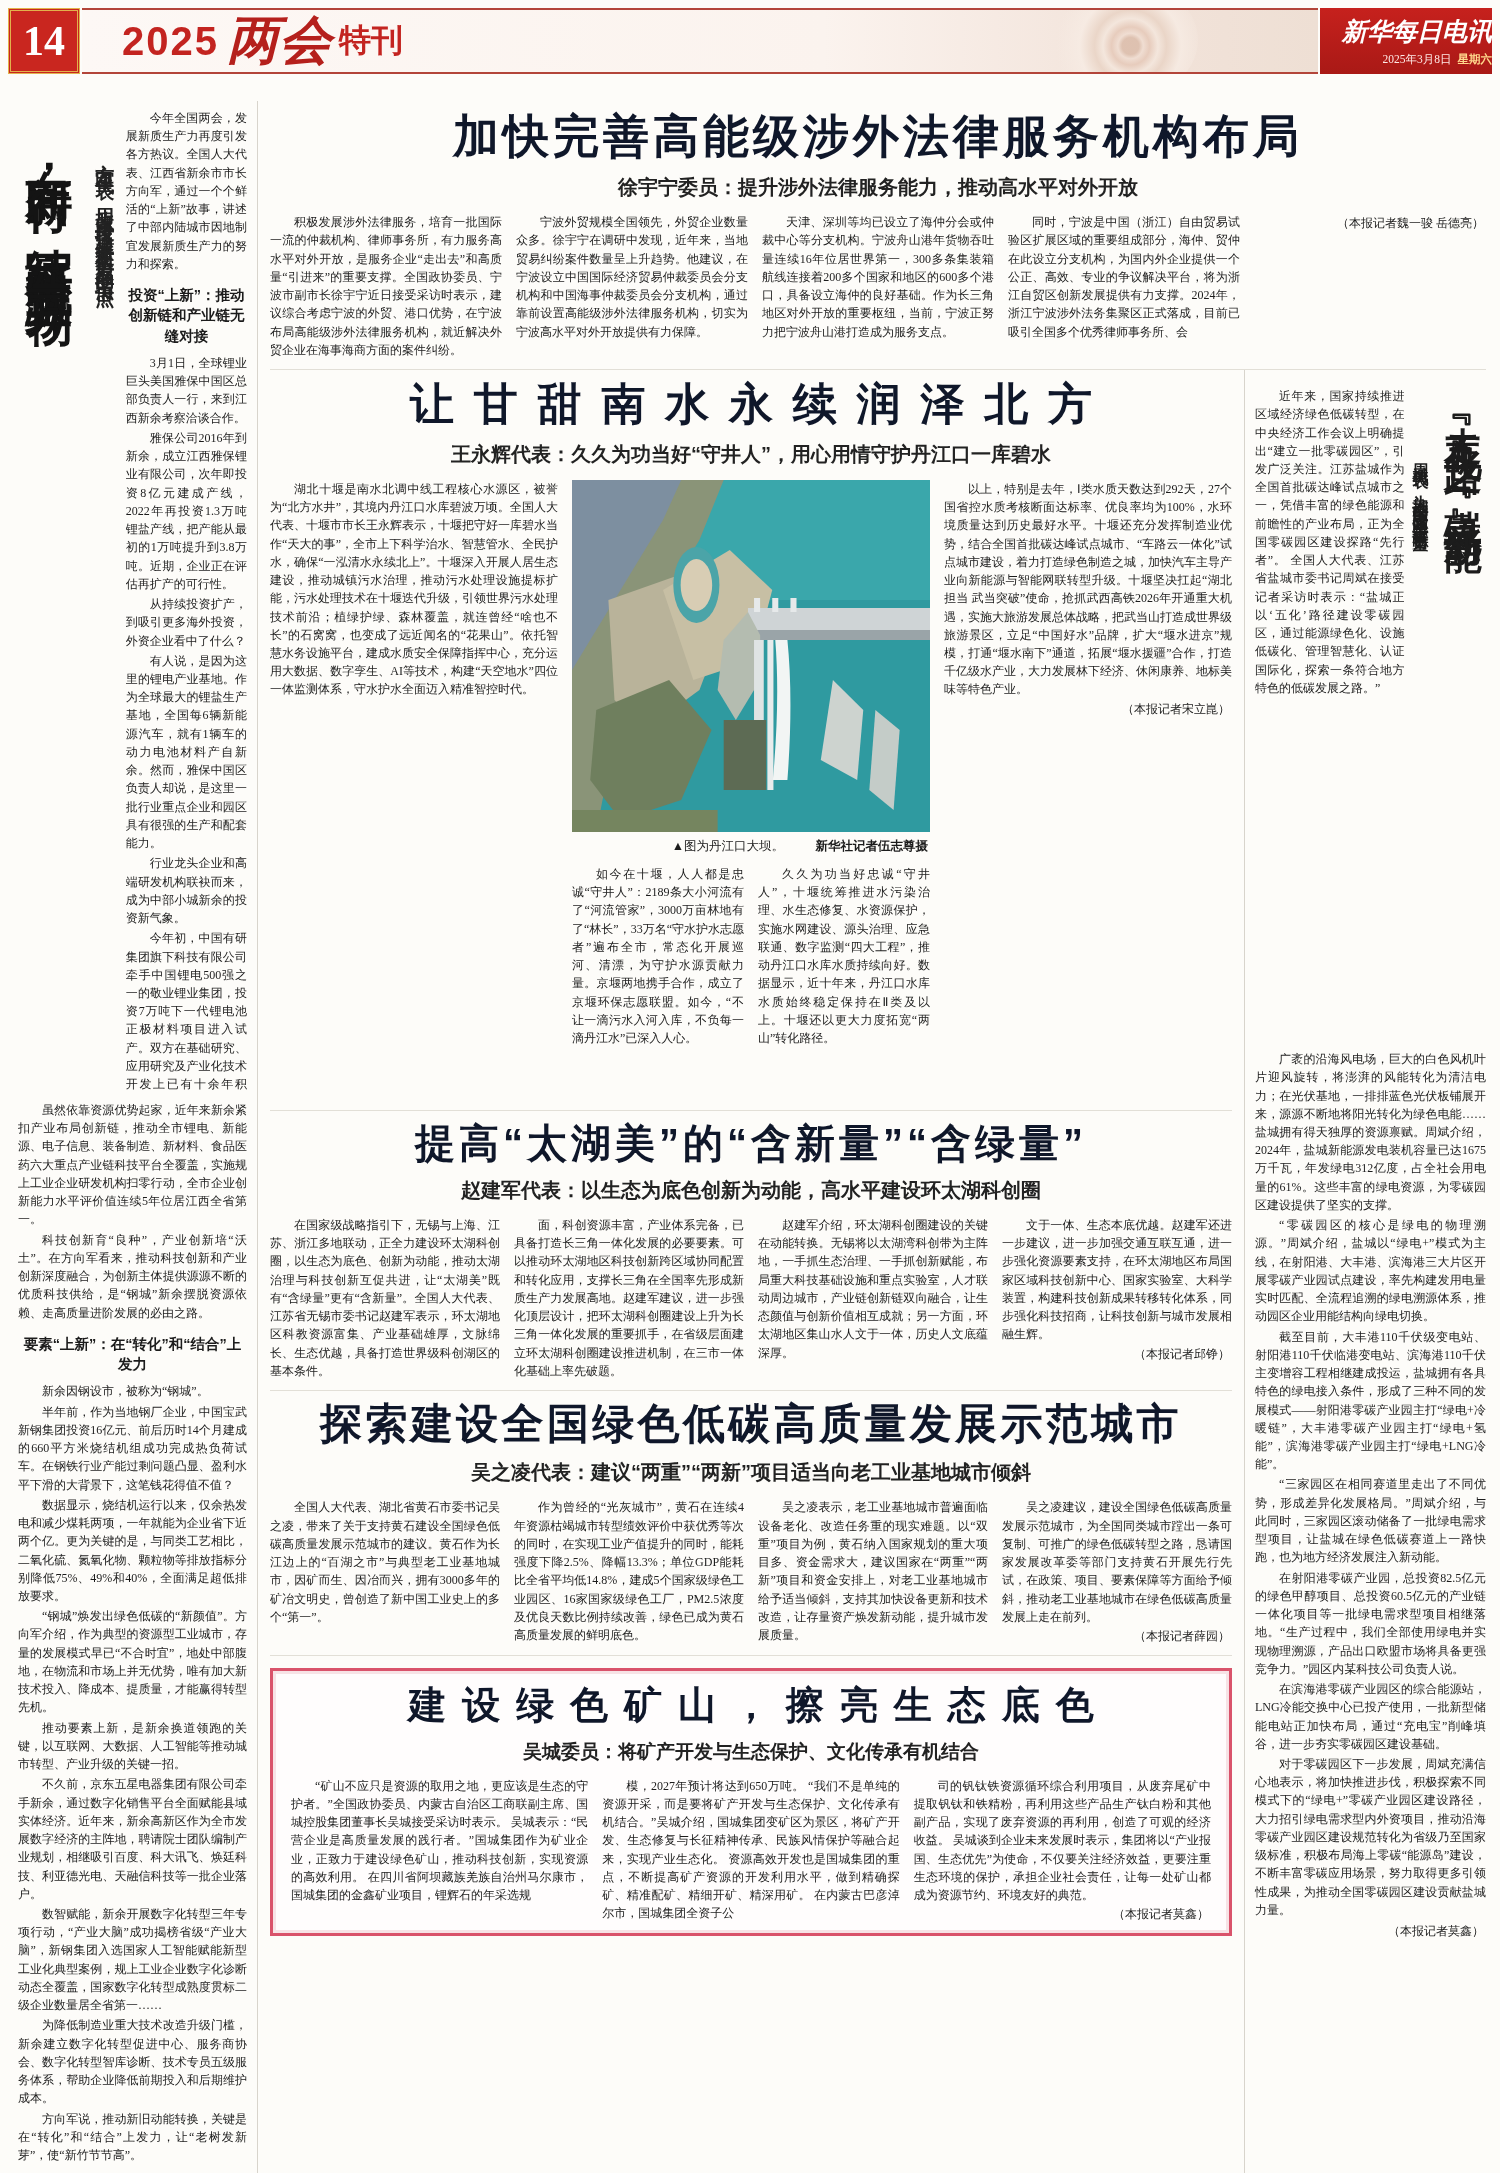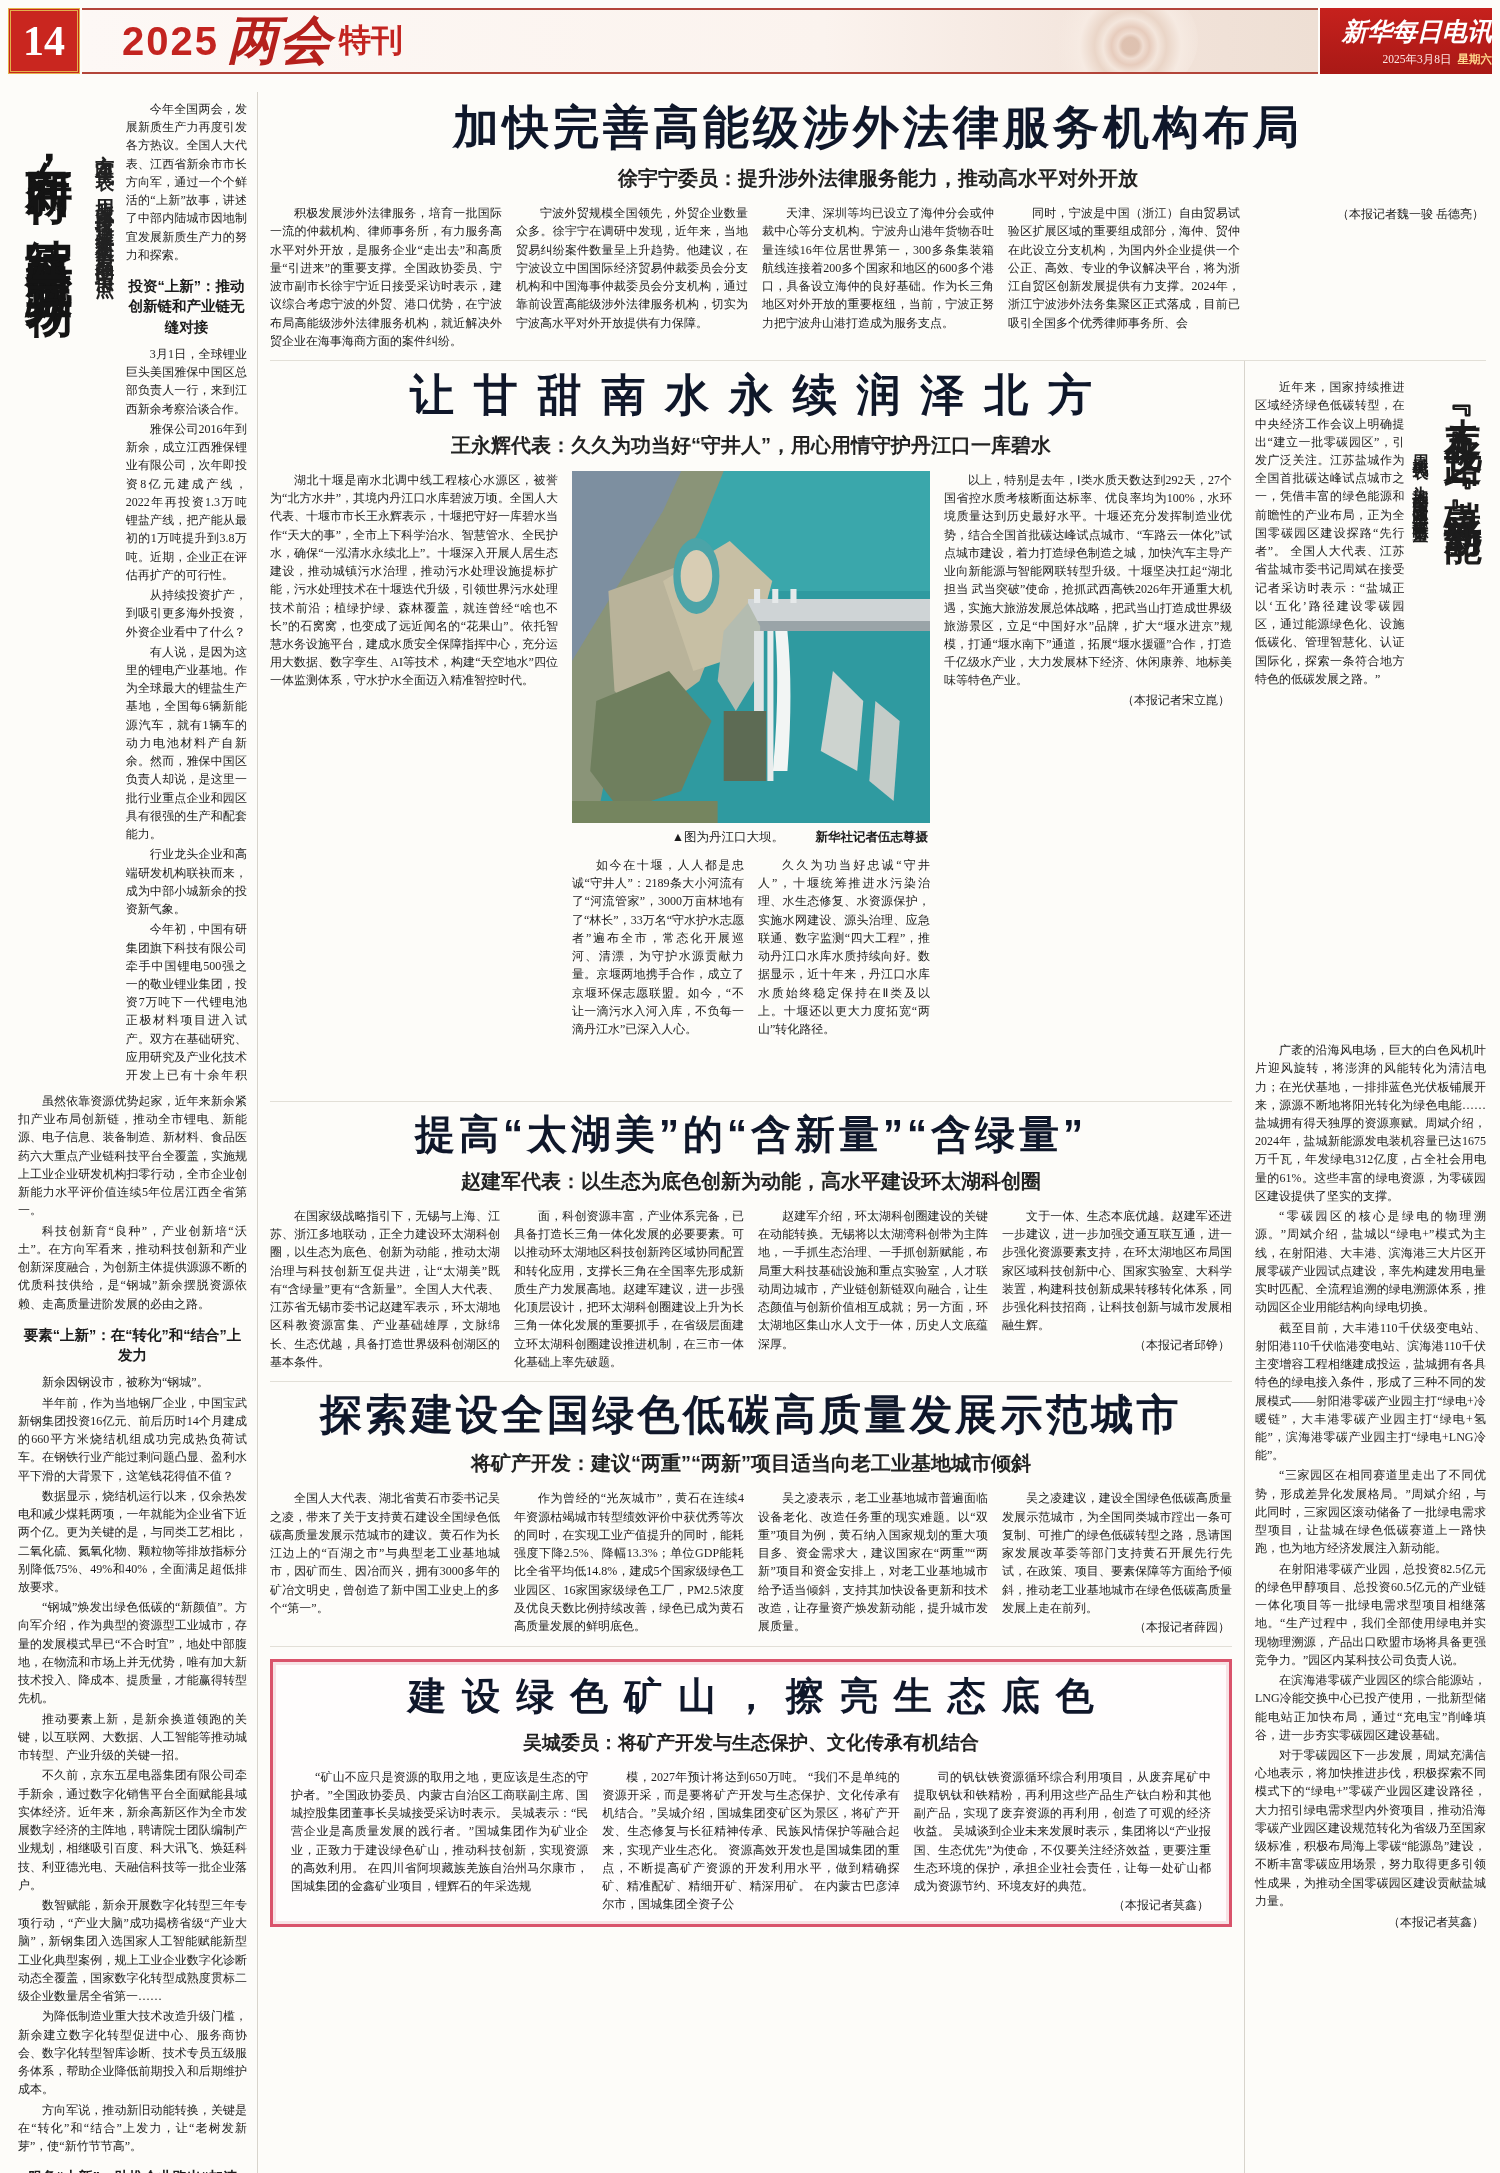--- a/index.html
+++ b/index.html
@@ -3,21 +3,21 @@
 <meta charset="utf-8">
 <style>
   * { margin:0; padding:0; box-sizing:border-box; }
   body {
     width:1500px; background:#fdfcf9; color:#1c1c1c;
     font-family:"Liberation Serif", serif;
   }
   .page { width:1500px; padding:8px 8px 0 8px; }
 
   
-  .banner { display:flex; align-items:stretch; height:66px; margin-bottom:18px; }
+  .banner { display:flex; align-items:stretch; height:66px; margin-bottom:27px; }
   .pageno {
     width:72px; background:#c9261f; color:#fff; border:3px double #e2b24c;
     display:flex; align-items:center; justify-content:center;
     font-size:42px; font-weight:bold; font-family:"Liberation Serif", serif;
   }
   .banner-strip {
     flex:1; position:relative; margin:0 2px; border-top:2px solid #b3453a; border-bottom:2px solid #b3453a;
     background:linear-gradient(90deg,#fdf8f5 0%,#fbf3ee 60%,#f2e3da 85%,#eedfd4 100%);
     display:flex; align-items:center; padding-left:40px; overflow:hidden;
   }
@@ -256,21 +256,21 @@
               <div class="colblock">赵建军介绍，环太湖科创圈建设的关键在动能转换。无锡将以太湖湾科创带为主阵地，一手抓生态治理、一手抓创新赋能，布局重大科技基础设施和重点实验室，人才联动周边城市，产业链创新链双向融合，让生态颜值与创新价值相互成就；另一方面，环太湖地区集山水人文于一体，历史人文底蕴深厚。</div>
               <div>
                 <div class="colblock">文于一体、生态本底优越。赵建军还进一步建议，进一步加强交通互联互通，进一步强化资源要素支持，在环太湖地区布局国家区域科技创新中心、国家实验室、大科学装置，构建科技创新成果转移转化体系，同步强化科技招商，让科技创新与城市发展相融生辉。</div>
                 <div class="credit">（本报记者邱铮）</div>
               </div>
             </div>
           </div>
 
           <div class="art">
             <div class="headline green-head">探索建设全国绿色低碳高质量发展示范城市</div>
-            <div class="byline">将矿产开发：建议“两重”“两新”项目适当向老工业基地城市倾斜</div>
+            <div class="byline">吴之凌代表：建议“两重”“两新”项目适当向老工业基地城市倾斜</div>
             <div class="cols">
               <div class="colblock">全国人大代表、湖北省黄石市委书记吴之凌，带来了关于支持黄石建设全国绿色低碳高质量发展示范城市的建议。黄石作为长江边上的“百湖之市”与典型老工业基地城市，因矿而生、因冶而兴，拥有3000多年的矿冶文明史，曾创造了新中国工业史上的多个“第一”。</div>
               <div class="colblock">作为曾经的“光灰城市”，黄石在连续4年资源枯竭城市转型绩效评价中获优秀等次的同时，在实现工业产值提升的同时，能耗强度下降2.5%、降幅13.3%；单位GDP能耗比全省平均低14.8%，建成5个国家级绿色工业园区、16家国家级绿色工厂，PM2.5浓度及优良天数比例持续改善，绿色已成为黄石高质量发展的鲜明底色。</div>
               <div class="colblock">吴之凌表示，老工业基地城市普遍面临设备老化、改造任务重的现实难题。以“双重”项目为例，黄石纳入国家规划的重大项目多、资金需求大，建议国家在“两重”“两新”项目和资金安排上，对老工业基地城市给予适当倾斜，支持其加快设备更新和技术改造，让存量资产焕发新动能，提升城市发展质量。</div>
               <div>
                 <div class="colblock">吴之凌建议，建设全国绿色低碳高质量发展示范城市，为全国同类城市蹚出一条可复制、可推广的绿色低碳转型之路，恳请国家发展改革委等部门支持黄石开展先行先试，在政策、项目、要素保障等方面给予倾斜，推动老工业基地城市在绿色低碳高质量发展上走在前列。</div>
                 <div class="credit">（本报记者薛园）</div>
               </div>
             </div>
           </div>

